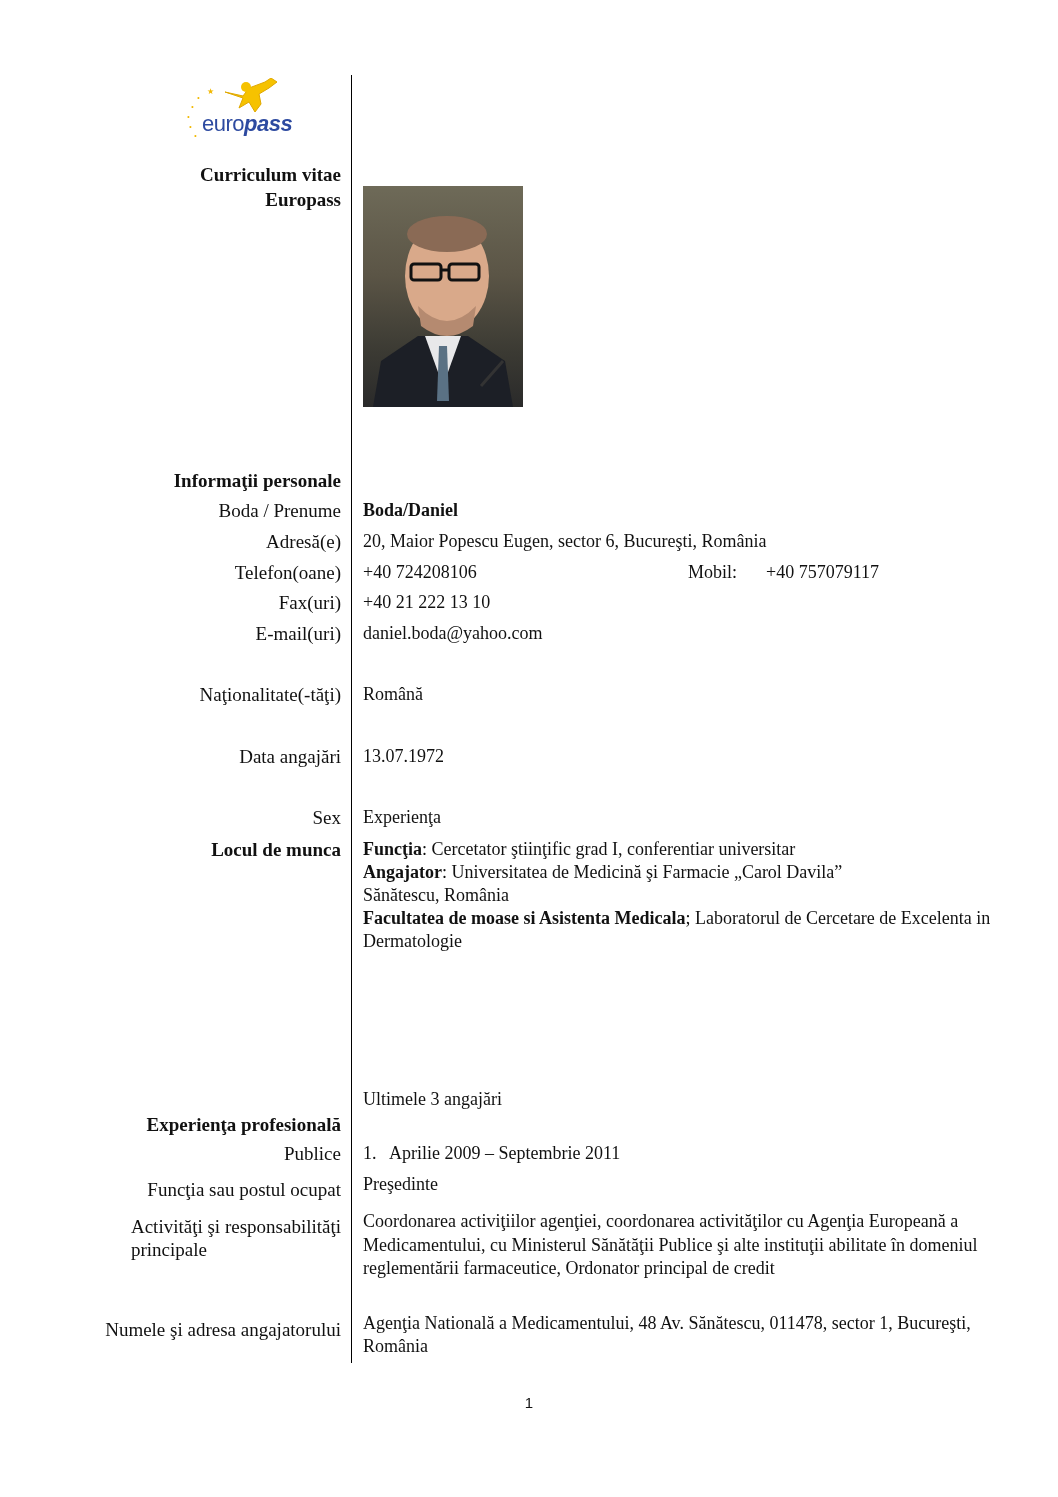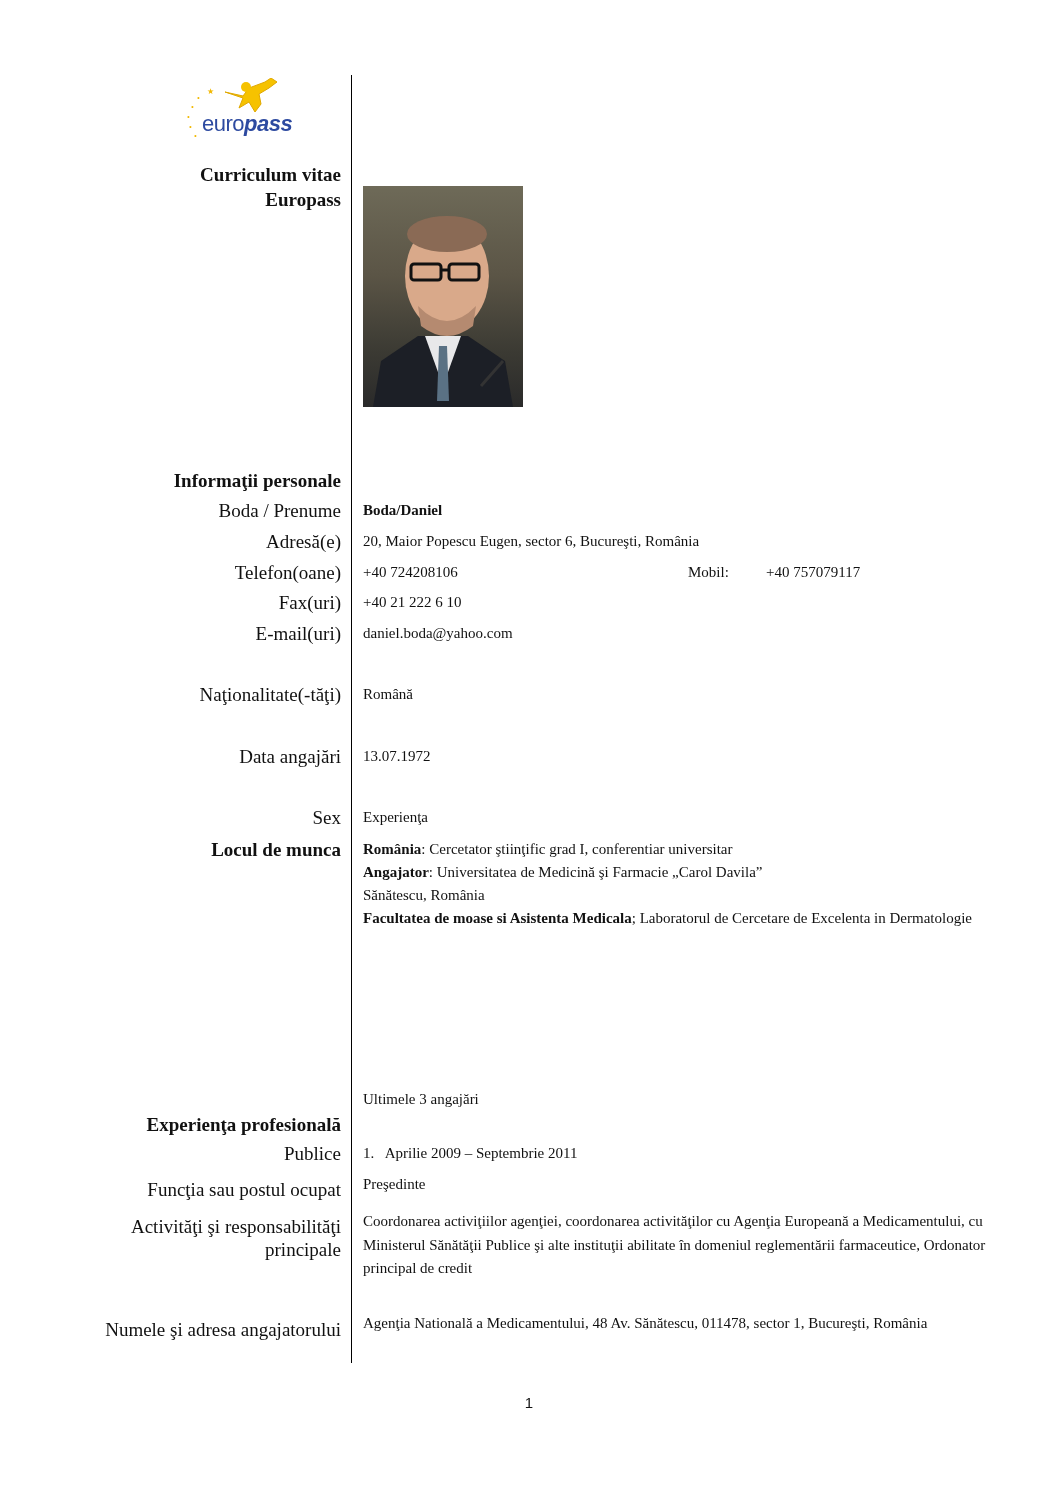--- a/index.html
+++ b/index.html
@@ -7,23 +7,23 @@
          font-family:"Liberation Serif", "DejaVu Serif", serif; color:#111; }
   .vline { position:absolute; left:351px; top:75px; width:1px; height:1288px; background:#000; }
   .logo { position:absolute; left:183px; top:78px; width:125px; height:66px; }
   .logo .word { position:absolute; left:19px; top:33px; font-family:"Liberation Sans","DejaVu Sans",sans-serif;
                 font-size:22px; color:#2d4aa0; letter-spacing:-0.5px; }
   .logo .word b { font-style:italic; font-weight:bold; }
   .star { position:absolute; color:#f2b800; font-size:8px; line-height:8px; }
   .cv-title { position:absolute; right:717px; top:162px; text-align:right; font-weight:bold; font-size:19px; line-height:25px; }
   .photo { position:absolute; left:363px; top:186px; width:160px; height:221px; overflow:hidden;
            background:linear-gradient(180deg,#6e6a58 0%,#5b5546 40%,#3b3a33 75%,#2a2a2a 100%); }
-  .lbl { position:absolute; right:717px; text-align:right; font-size:19px; line-height:23px; white-space:nowrap; }
+  .lbl { position:absolute; right:717px; text-align:left; font-size:19px; line-height:23px; white-space:nowrap; }
   .lbl.b { font-weight:bold; }
-  .val { position:absolute; left:363px; font-size:15px; line-height:23px; white-space:nowrap; }
+  .val { position:absolute; left:363px; font-size:18px; line-height:23px; white-space:nowrap; }
   .val.b { font-weight:bold; }
   .multi { white-space:normal; width:645px; }
   .pagenum { position:absolute; left:0; right:0; top:1394px; text-align:center; font-family:"Liberation Sans","DejaVu Sans",sans-serif; font-size:15px; }
 </style>
 </head>
 <body>
 
 <div class="vline"></div>
 
 <div class="logo">
@@ -67,37 +67,37 @@
 
 <div class="lbl" style="top:530px">Adresă(e)</div>
 <div class="val" style="top:530px">20, Maior Popescu Eugen, sector 6, Bucureşti, România</div>
 
 <div class="lbl" style="top:561px">Telefon(oane)</div>
 <div class="val" style="top:561px">+40 724208106</div>
 <div class="val" style="top:561px;left:688px">Mobil:</div>
 <div class="val" style="top:561px;left:766px">+40 757079117</div>
 
 <div class="lbl" style="top:591px">Fax(uri)</div>
-<div class="val" style="top:591px">+40 21 222 6 10</div>
+<div class="val" style="top:591px">+40 21 222 13 10</div>
 
 <div class="lbl" style="top:622px">E-mail(uri)</div>
 <div class="val" style="top:622px">daniel.boda@yahoo.com</div>
 
 <div class="lbl" style="top:683px">Naţionalitate(-tăţi)</div>
 <div class="val" style="top:683px">Română</div>
 
 <div class="lbl" style="top:745px">Data angajări</div>
 <div class="val" style="top:745px">13.07.1972</div>
 
 <div class="lbl" style="top:806px">Sex</div>
 <div class="val" style="top:806px">Experienţa</div>
 
 <div class="lbl b" style="top:838px">Locul de munca</div>
 <div class="val multi" style="top:838px">
-  <div><b>România</b><span>: Cercetator ştiinţific grad I, conferentiar universitar</span></div>
+  <div><b>Funcţia</b><span>: Cercetator ştiinţific grad I, conferentiar universitar</span></div>
   <div><b>Angajator</b><span>: Universitatea de Medicină şi Farmacie „Carol Davila”</span></div>
   <div>Sănătescu, România</div>
   <div><b>Facultatea de moase si Asistenta Medicala</b><span>; Laboratorul de Cercetare de Excelenta in Dermatologie</span></div>
 </div>
 
 <div class="val" style="top:1088px">Ultimele 3 angajări</div>
 <div class="lbl b" style="top:1113px">Experienţa profesională</div>
 
 <div class="lbl" style="top:1142px">Publice</div>
 <div class="val" style="top:1142px;white-space:pre">1.   Aprilie 2009 – Septembrie 2011</div>

